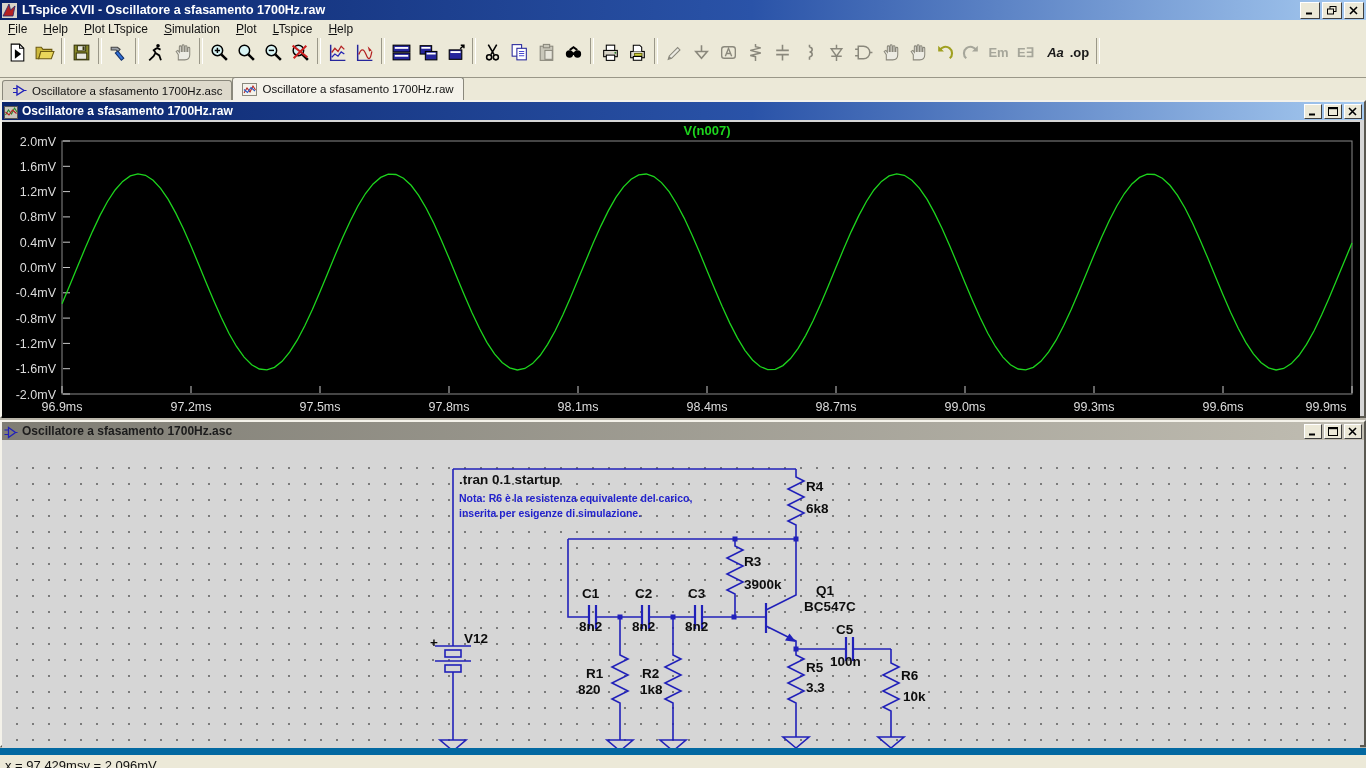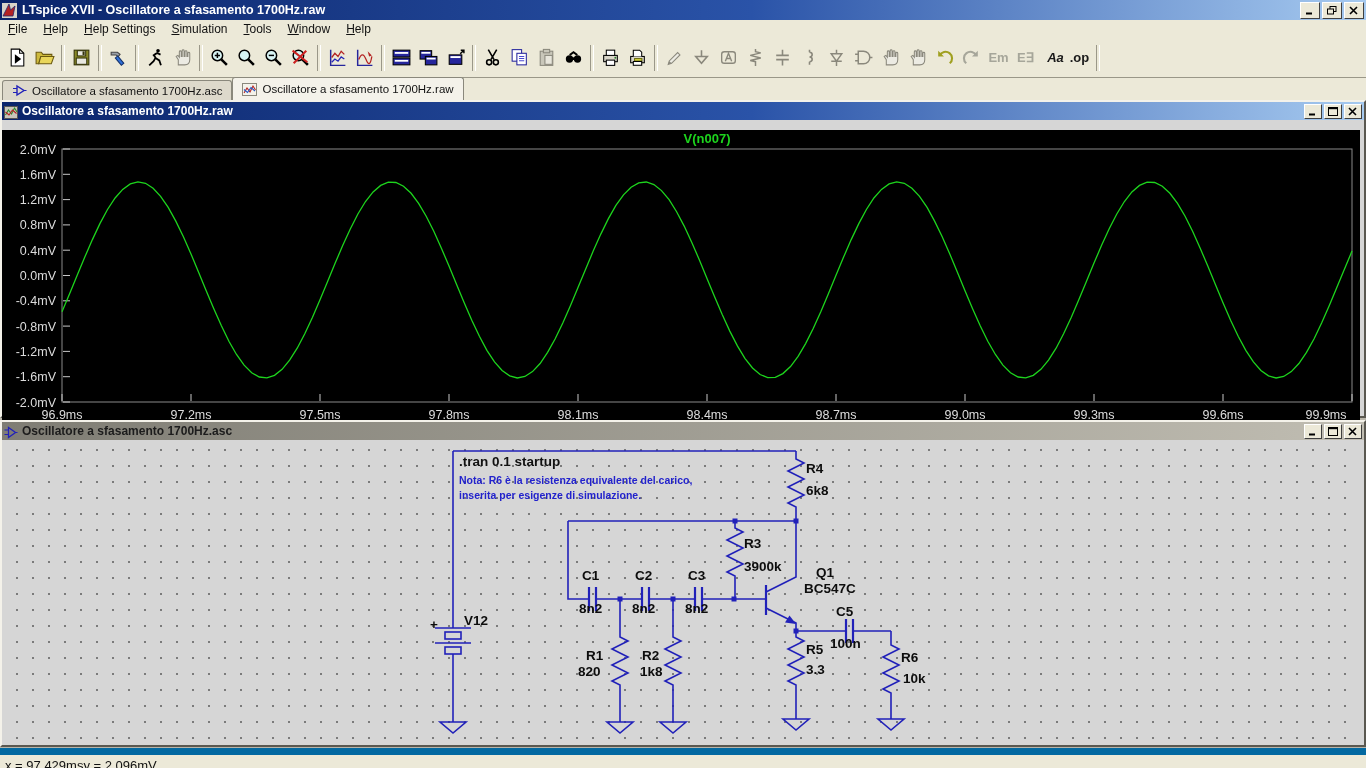--- a/index.html
+++ b/index.html
@@ -19,21 +19,21 @@
   .wbtn svg{width:10px;height:9px;}
 
   
   .menubar{position:absolute;left:0;top:20px;width:1366px;height:18px;background:#ece9d8;
     display:flex;align-items:center;font-size:12px;color:#111;border-bottom:6px solid #737373;}
   .menu-item{display:inline-block;padding:0 8px;line-height:17px;}
   .menu-item::first-letter{text-decoration:underline;}
 
   
   .toolbar{position:absolute;left:0;top:38px;width:1366px;height:40px;background:#ece9d8;
-    display:flex;align-items:center;padding-left:4px;box-sizing:border-box;
+    display:flex;padding-left:4px;box-sizing:border-box;
     border-bottom:1px solid #9a9788;}
   .tbtn{width:27px;height:28px;display:flex;align-items:center;justify-content:center;flex:0 0 auto;}
   .tbtn svg{width:21px;height:21px;}
   .tsep{width:2px;height:26px;margin:0 3px;border-left:1px solid #9a9788;border-right:1px solid #fff;flex:0 0 auto;}
   .ticon-text{font-size:13px;font-weight:bold;color:#1a1a1a;white-space:nowrap;}
   .ticon-text.it{font-style:italic;margin-left:6px;}
   .ticon-text.dim{color:#a6a69a;}
 
   
   .tabbar{position:absolute;left:0;top:78px;width:1366px;height:22px;background:#ece9d8;
@@ -51,25 +51,25 @@
   .childbar{height:18px;display:flex;align-items:center;padding:0 2px;gap:4px;}
   .childbar.active{background:linear-gradient(90deg,#0a246a 0%,#2a53a8 55%,#a6caf0 100%);}
   .childbar.inactive{background:linear-gradient(90deg,#7f7d74 0%,#c0bdb2 100%);}
   .childbar .cttl{font-weight:bold;font-size:12px;white-space:nowrap;}
   .childbar.active .cttl{color:#fff;}
   .childbar.inactive .cttl{color:#1c1c1c;}
   .childbar .winbtns .wbtn{width:16px;height:13px;}
   .cicon{width:14px;height:13px;display:inline-block;}
 
   .wavewin{top:0;height:318px;}
-  .waveclient{position:absolute;left:0;top:28px;width:1358px;height:296px;background:#000;}
+  .waveclient{position:absolute;left:0;top:20px;width:1358px;height:296px;background:#000;}
   #wavesvg text{font-family:"Liberation Sans",sans-serif;}
 
   .schwin{top:320px;height:327px;}
-  .schclient{position:absolute;left:0;top:18px;width:1358px;height:305px;background:#d6d6d6;
+  .schclient{position:absolute;left:0;top:36px;width:1358px;height:305px;background:#d6d6d6;
     background-image:radial-gradient(#7b7b7b 1px,transparent 1.1px);
     background-size:16px 16px;background-position:7px 2px;}
   .schclient svg{position:absolute;left:0;top:0;}
   .w{stroke:#2121b9;stroke-width:1.6;fill:none;}
   .wt{stroke:#2121b9;stroke-width:2.2;fill:none;}
   .jn{fill:#2121b9;stroke:none;}
   .lbl{font:bold 13.5px "Liberation Sans",sans-serif;fill:#0d0d0d;}
   .dir{font:bold 13.5px "Liberation Sans",sans-serif;fill:#111;}
   .note{font:bold 10.5px "Liberation Sans",sans-serif;fill:#2222cc;}
 
@@ -108,24 +108,24 @@
           <svg viewBox="0 0 10 9">
             <path d="M1 1l7 7M8 1L1 8" stroke="#000" stroke-width="1.6"></path>
           </svg>
         </span>
     </span>
   </div>
 
   <div class="menubar">
     <span class="menu-item">File</span>
     <span class="menu-item">Help</span>
-    <span class="menu-item">Help Settings</span>
+    <span class="menu-item">Plot LTspice</span>
     <span class="menu-item">Simulation</span>
-    <span class="menu-item">Tools</span>
-    <span class="menu-item">Window</span>
+    <span class="menu-item">Plot</span>
+    <span class="menu-item">LTspice</span>
     <span class="menu-item">Help</span>
   </div>
 
   <div class="toolbar">
     <span class="tbtn">
         <svg viewBox="0 0 20 20">
           <path d="M4 2h8l4 4v12H4z" fill="#fff" stroke="#000"></path>
           <path d="M12 2v4h4" fill="none" stroke="#000"></path>
           <path d="M7.5 7l6 4.5-6 4.5z" fill="#000"></path>
         </svg>

